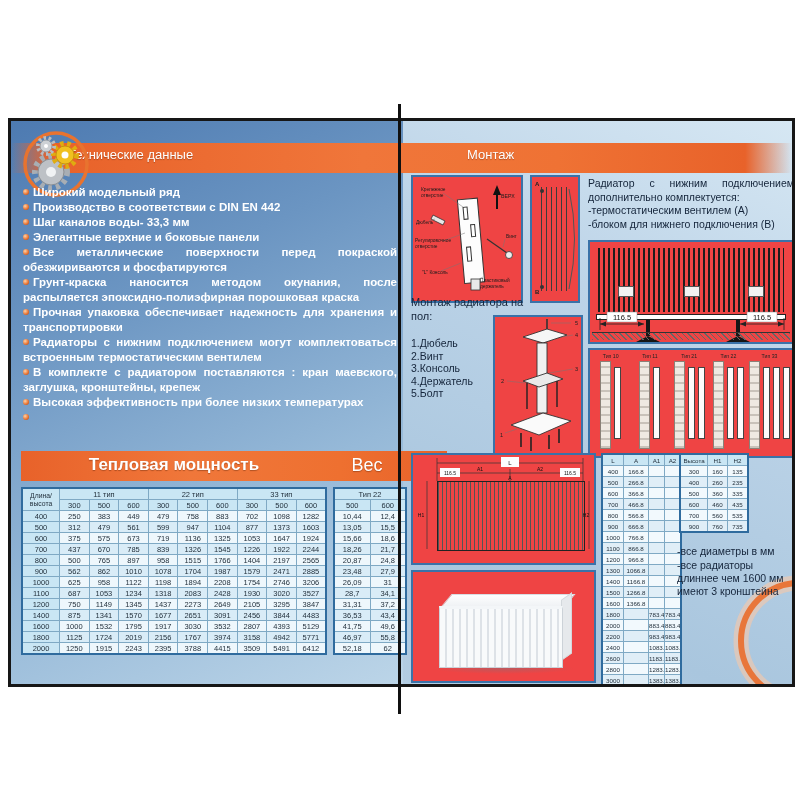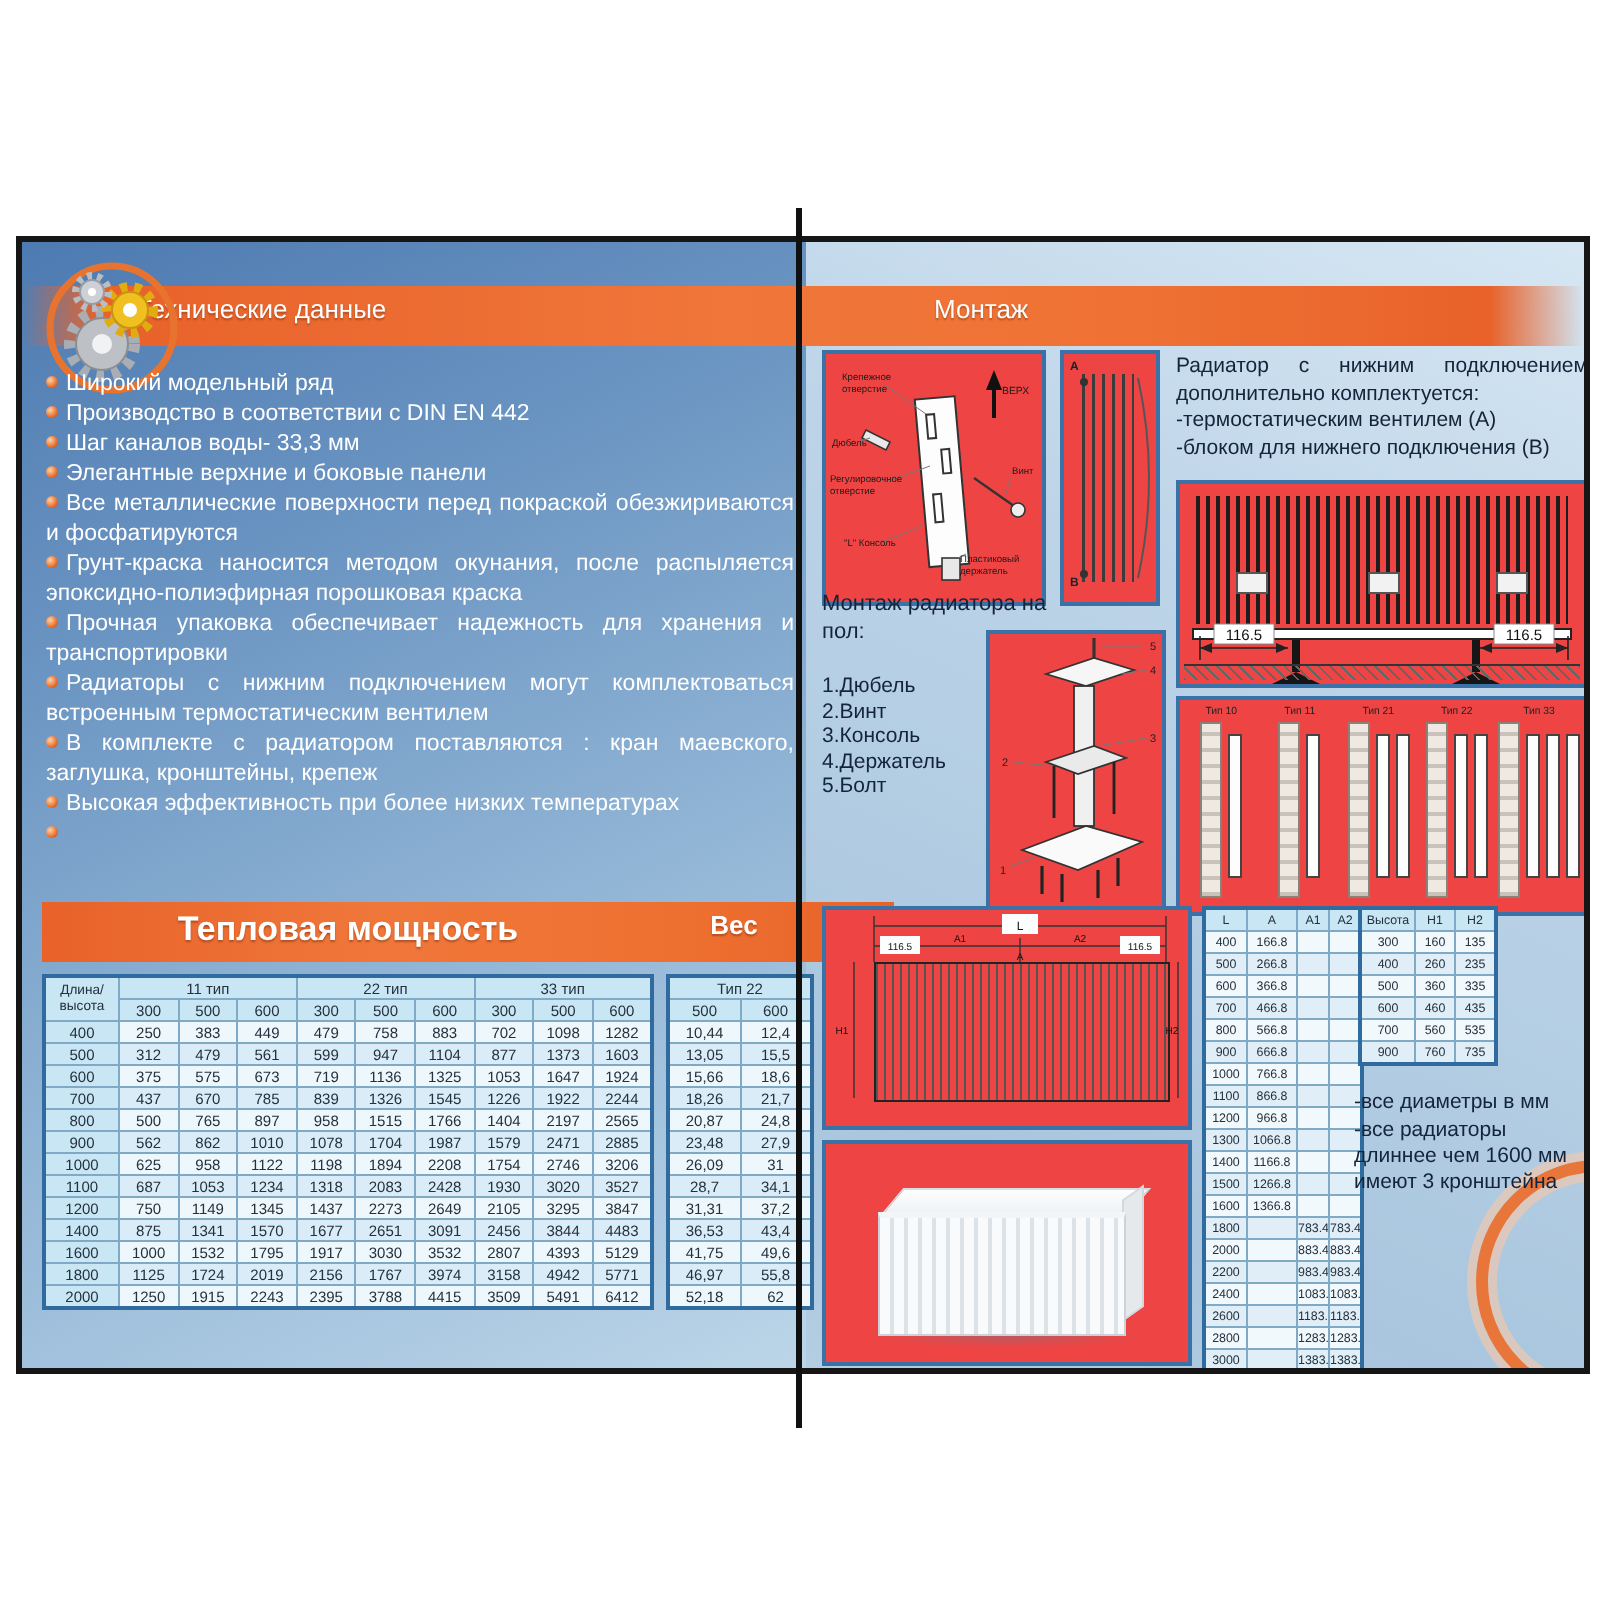--- a/index.html
+++ b/index.html
@@ -12,27 +12,27 @@
   .page-right{position:absolute;left:392px;top:0;right:0;bottom:0;
     background:linear-gradient(205deg,#d6e7f3 0%,#bdd4e8 35%,#a9c6de 80%,#b3cde2 100%);}
   .ring{position:absolute;left:700px;top:450px;}
   .header-bar{position:absolute;left:0;top:22px;width:100%;height:30px;
     background:linear-gradient(90deg,rgba(232,98,42,0) 0%,#e8622a 5%,#f0763a 45%,#ef7234 70%,#e8622a 94%,rgba(232,98,42,0) 100%);}
   .title{position:absolute;top:26px;font-size:13px;font-weight:normal;color:#ffffff;text-align:left;text-shadow:0 1px 1px rgba(60,20,0,.35);}
   .title-left{left:57px;width:260px;}
   .title-right{left:456px;width:220px;}
   .logo{position:absolute;left:10px;top:8px;width:70px;height:70px;}
   .bullets{position:absolute;left:12px;top:64px;width:374px;color:#fff;font-size:11.5px;line-height:15px;}
-  .bullet-item{text-align:justify;}
+  .bullet-item{text-align:justify;font-weight:bold;}
   .dot{display:inline-block;width:6px;height:6px;border-radius:50%;margin:0 4px 1px 0;
     background:radial-gradient(circle at 35% 35%,#ffd3a6,#e8702f 60%,#a44512);}
   .power-bar{position:absolute;left:10px;top:330px;width:426px;height:30px;
     background:linear-gradient(90deg,#e8622a,#f0773a 40%,#ee7030 75%,#e8622a);}
   .power-title{position:absolute;left:0;top:4px;width:306px;text-align:center;font-size:17px;font-weight:bold;color:#fff;text-shadow:0 1px 1px rgba(60,20,0,.35);}
-  .weight-title{position:absolute;left:306px;top:4px;width:80px;text-align:center;font-size:13px;font-weight:bold;color:#fff;text-shadow:0 1px 1px rgba(60,20,0,.35);}
+  .weight-title{position:absolute;left:306px;top:4px;width:80px;text-align:center;font-size:18px;font-weight:normal;color:#fff;text-shadow:0 1px 1px rgba(60,20,0,.35);}
   #power-table-slot{position:absolute;left:10px;top:366px;width:306px;}
   #weight-table-slot{position:absolute;left:322px;top:366px;width:74px;}
   .grid{border-collapse:collapse;width:100%;table-layout:fixed;color:#23313d;background:#eaf4fa;border:2px solid #2f6b9e;}
   .grid th,.grid td{border:1px solid #7fa9c4;text-align:center;padding:0;font-weight:normal;height:10px;overflow:hidden;white-space:nowrap;}
   .power-table, .weight-table{font-size:7.5px;}
   .power-table .corner{width:36px;font-size:6.8px;line-height:1.05;white-space:pre-line;}
   .power-table tr th{background:#c9e6f4;}
   .power-table tr:nth-child(odd) td{background:#eef7fc;}
   .power-table tr:nth-child(even) td{background:#d9ecf7;}
   .weight-table tr th{background:#c9e6f4;}

